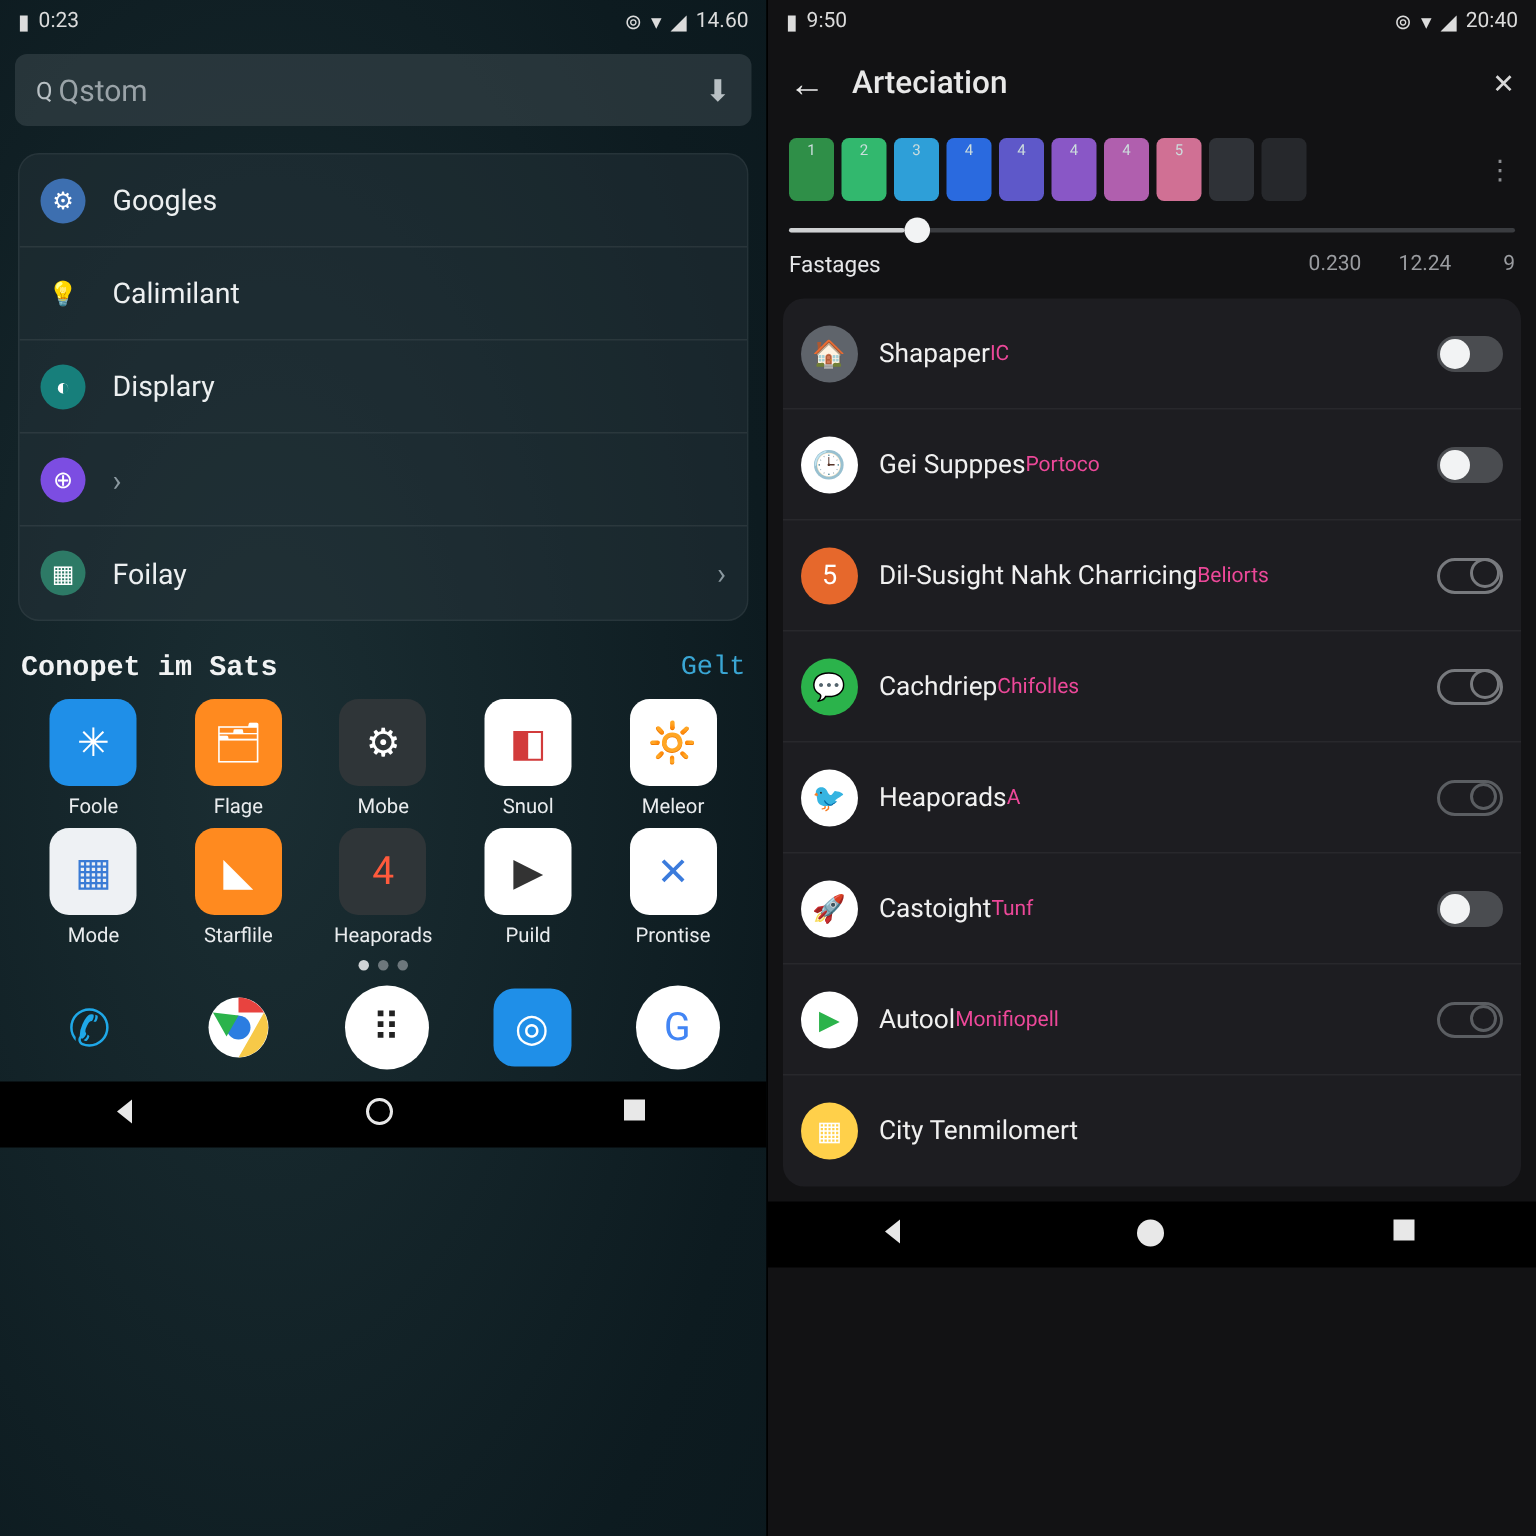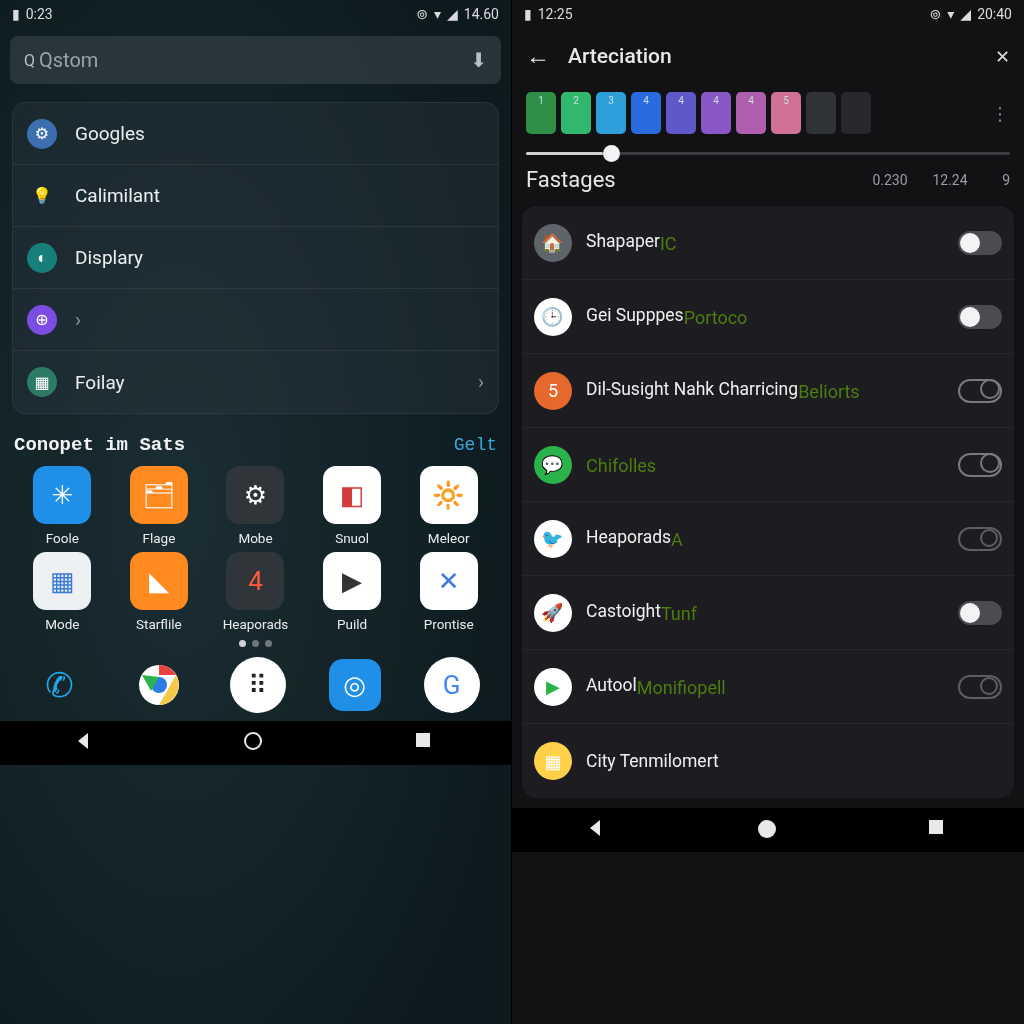--- a/index.html
+++ b/index.html
@@ -65,31 +65,31 @@
   .pal { display:flex; gap:5px; align-items:center; }
   .sw { width:30px; height:42px; border-radius:5px; display:flex; align-items:flex-start; justify-content:center; font-size:10px; color:#cdd; padding-top:3px;}
   .pal .more { margin-left:auto; color:#8a8c90; font-size:18px; letter-spacing:1px;}
 
   
   .slwrap { padding:18px 14px 4px; }
   .track { height:3px; background:#3a3c40; border-radius:2px; position:relative; }
   .track .fill { position:absolute; left:0; top:0; height:3px; background:#cfd1d3; width:16%; border-radius:2px;}
   .thumb { position:absolute; left:16%; top:-7px; width:17px; height:17px; border-radius:50%; background:#f2f3f4;}
   .slabels { display:flex; align-items:center; margin-top:12px; font-size:14px; color:#9a9ca0;}
-  .slabels .big { font-size:22px; color:#e6e7e9; flex:1;}
+  .slabels .big { font-size:15px; color:#e6e7e9; flex:1;}
   .tick { width:60px; text-align:center; }
 
   
   .rlist { margin:10px 10px; background:rgba(38,39,43,.55); border-radius:14px; overflow:hidden; }
   .rrow { display:flex; align-items:center; height:74px; padding:0 12px; border-bottom:1px solid rgba(255,255,255,.05);}
   .rrow:last-child{border-bottom:none;}
   .rrow .ric { width:38px; height:38px; border-radius:50%; display:flex; align-items:center; justify-content:center; margin-right:14px; font-size:18px; }
   .rrow .texts { flex:1; display:flex; flex-direction:row; }
   .rrow .t1 { font-size:17.5px; color:#f0f0f0; }
-  .rrow .t2 { font-size:18px; color:#4d7c0f; margin-top:2px; }
+  .rrow .t2 { font-size:14px; color:#ec4899; margin-top:2px; }
   .toggle { width:44px; height:24px; border-radius:12px; position:relative; }
   .toggle .knob { position:absolute; top:2px; width:20px; height:20px; border-radius:50%; }
   .tg-on { background:#4a4c50;} .tg-on .knob{ left:2px; background:#f2f3f4;}
   .tg-off { border:2px solid #5b5e62; } .tg-off .knob{ right:2px; top:0; width:18px; height:18px; background:transparent; border:2px solid #5b5e62;}
   .tg-outline { border:2px solid #787a7e; }
   .tg-outline .knob { right:0; top:-2px; width:20px; height:20px; background:transparent; border:2px solid #787a7e;}
 </style>
 </head>
 <body>
 
@@ -223,21 +223,21 @@
           <rect x="2" y="2" width="14" height="14" fill="#e8e8e8"></rect>
         </svg>
       </span>
   </div>
 </div>
 
 <div class="phone right">
   <div class="status">
     <div class="l">
       <span>▮</span>
-      <span>12:25</span>
+      <span>9:50</span>
     </div>
     <div class="r">
       <span>⊚</span>
       <span>▾</span>
       <span>◢</span>
       <span>20:40</span>
     </div>
   </div>
 
   <div class="rhdr">
@@ -303,20 +303,21 @@
           <span class="t1">Dil-Susight Nahk Charricing</span>
   <span class="t2">Beliorts</span>
         </span>
         <span class="toggle tg-outline">
           <span class="knob"></span>
         </span>
       </div>
       <div class="rrow">
         <span class="ric" style="background:#2bb34b;color:#fff">💬</span>
   <span class="texts">
+          <span class="t1">Cachdriep</span>
   <span class="t2">Chifolles</span>
         </span>
         <span class="toggle tg-outline">
           <span class="knob"></span>
         </span>
       </div>
       <div class="rrow">
         <span class="ric" style="background:#ffffff;color:#2b9fe8">🐦</span>
   <span class="texts">
           <span class="t1">Heaporads</span>

